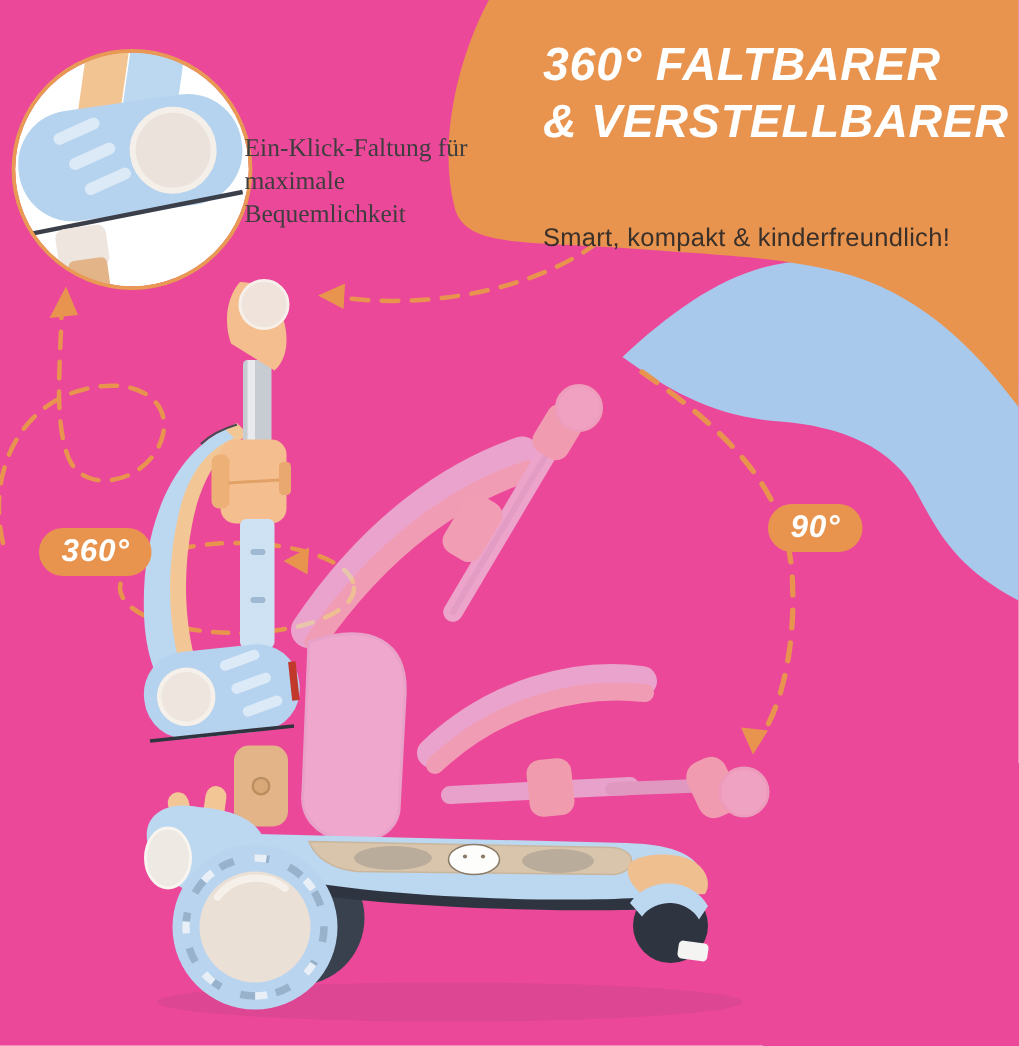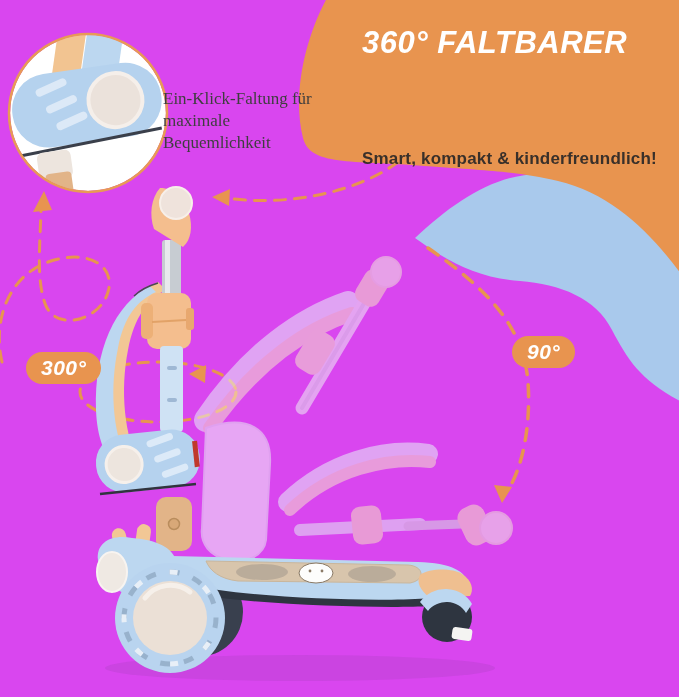--- a/index.html
+++ b/index.html
@@ -1,23 +1,23 @@
 <!DOCTYPE html>
 <html style="--orange: #E8944F; --blueblob: #A9C9EC; --scooterblue: #BCD7F0; --clampblue: #B5D2EE; --polelight: #CFE2F4; --cream: #EDE3D9; --tan: #E2B488; --peach: #F4BE8E; --peachlight: #F2C795; --padbeige: #D8C5AC; --dark: #2E3540; --silver: #C7CCD2; --ghostblue: #E7EFF7; --ghostcream: #F5E2CC;"><head>
 <meta charset="utf-8">
 <style>
   html,body{margin:0;padding:0;}
   body{font-family:"Liberation Sans", sans-serif; background:#ffffff;}
-  .stage{position:relative;width:679px;height:697px;overflow:hidden;background:#d946ef;}
+  .stage{position:relative;width:679px;height:697px;overflow:hidden;background:#ec4899;}
   .stage svg{position:absolute;left:0;top:0;}
   .headline{position:absolute;left:362px;top:24px;width:310px;color:#fff;
     font-weight:bold;font-style:italic;font-size:31px;line-height:38px;letter-spacing:.5px;}
   .headline span{display:block;white-space:nowrap;}
   .subtitle{position:absolute;left:362px;top:149px;width:310px;color:#39302a;
-    font-size:17px;font-weight:700;letter-spacing:.2px;}
+    font-size:17px;font-weight:400;letter-spacing:.2px;}
   .callout{position:absolute;left:163px;top:88px;width:172px;color:#3e3e3e;
     font-size:17px;line-height:22px;font-family:Liberation Serif, serif;}
   .badge{position:absolute;background:var(--orange);color:#fff;font-weight:bold;
     font-style:italic;border-radius:19px;padding:4px 15px;font-size:21px;letter-spacing:.5px;}
   .badge-360{left:26px;top:352px;}
   .badge-90{left:512px;top:336px;}
 </style>
 </head>
 <body>
 
@@ -190,19 +190,20 @@
         <rect x="30" y="146" width="34" height="28" rx="6" fill="#EDE5DE"></rect>
         <rect x="36" y="168" width="26" height="40" rx="4" fill="var(--tan)"></rect>
       </g>
     </g>
     <circle cx="88" cy="113" r="79" fill="none" stroke="#E89A55" stroke-width="2.5"></circle>
   </g>
 </svg>
 
 <div class="headline">
   <span>360° FALTBARER</span>
+  <span>&amp; VERSTELLBARER</span>
 </div>
 <div class="subtitle">Smart, kompakt &amp; kinderfreundlich!</div>
 <div class="callout">Ein-Klick-Faltung für maximale Bequemlichkeit</div>
-<div class="badge badge-360">300°</div>
+<div class="badge badge-360">360°</div>
 <div class="badge badge-90">90°</div>
 
 </div>
 
 </body></html>

